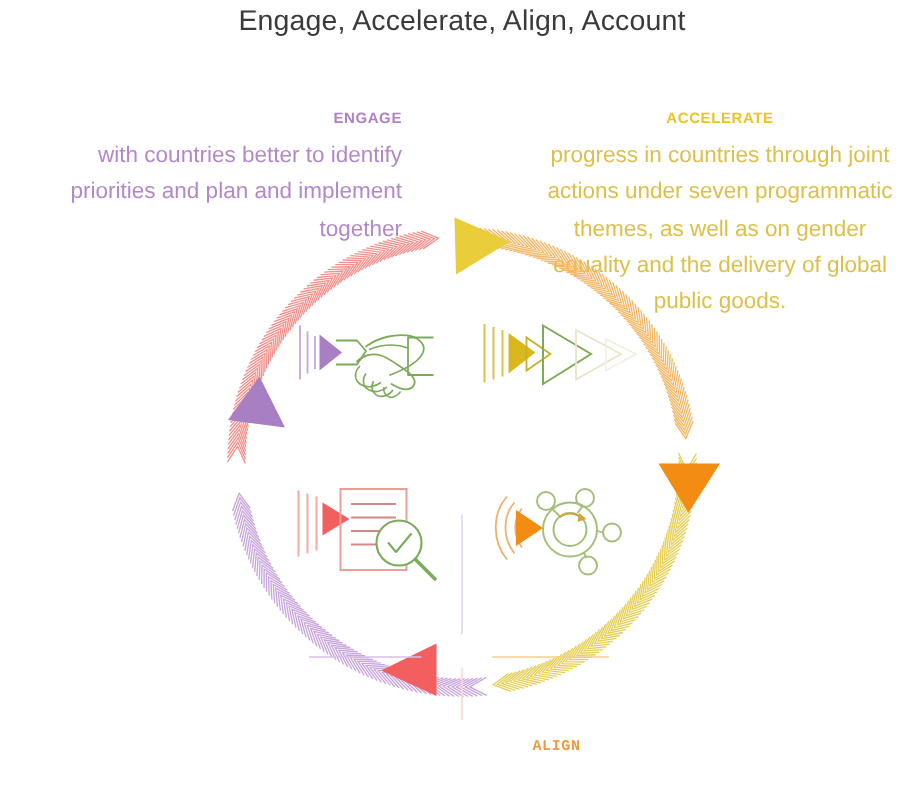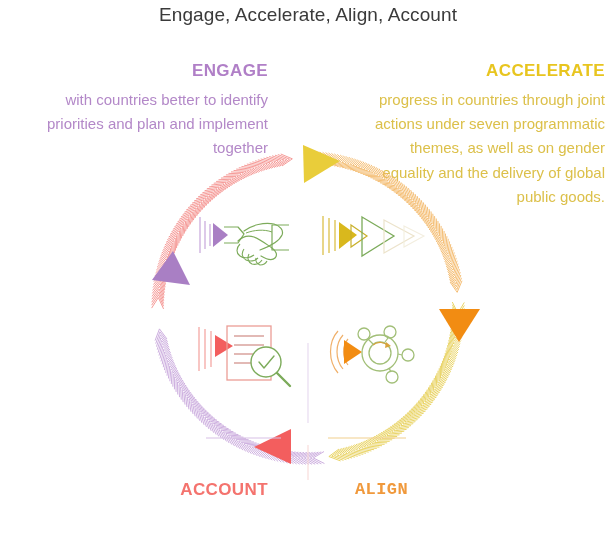--- a/index.html
+++ b/index.html
@@ -23,43 +23,43 @@
     text-align: center;
     font-size: 19px;
     color: #3a3a3a;
     font-weight: 400;
     letter-spacing: 0.1px;
   }
 
   
   .quad-text { position: absolute; }
   .quad-head {
-    font-size: 17px;
+    font-size: 10px;
     font-weight: bold;
     letter-spacing: 0.4px;
-    margin: 0 0 7px 0;
+    margin: 12px 0 7px 0;
     line-height: 1.1;
   }
   .quad-body {
     font-size: 15px;
     line-height: 1.62;
     margin: 0;
     font-weight: normal;
   }
 
   #engage-text {
     left: 16px; top: 62px; width: 252px;
     text-align: right;
   }
   #engage-text .quad-head { color: #b07fc7; }
   #engage-text .quad-body { color: #b388c8; }
 
   #accelerate-text {
     left: 355px; top: 62px; width: 250px;
-    text-align: right;
+    text-align: center;
   }
   #accelerate-text .quad-head { color: #e8c51f; }
   #accelerate-text .quad-body { color: #dcc04a; }
 
   #account-text {
     left: 16px; top: 481px; width: 252px;
     text-align: right;
   }
   #account-text .quad-head { color: #f4736e; }
   #account-text .quad-body { color: #ef8b82; }
@@ -98,21 +98,20 @@
   <div class="quad-head">ENGAGE</div>
   <div class="quad-body">with countries better to identify priorities and plan and implement together</div>
 </div>
 
 <div class="quad-text" id="accelerate-text">
   <div class="quad-head">ACCELERATE</div>
   <div class="quad-body">progress in countries through joint actions under seven programmatic themes, as well as on gender equality and the delivery of global public goods.</div>
 </div>
 
 <div class="quad-text" id="account-text">
-  <div class="quad-head">ACCOUNT</div>
 </div>
 
 <div class="quad-text" id="align-text">
   <div class="quad-head">ALIGN</div>
 </div>
 
 <div id="wheel">
   <svg width="360" height="345" viewBox="0 0 360 345" xmlns="http://www.w3.org/2000/svg">
     <defs>
 

